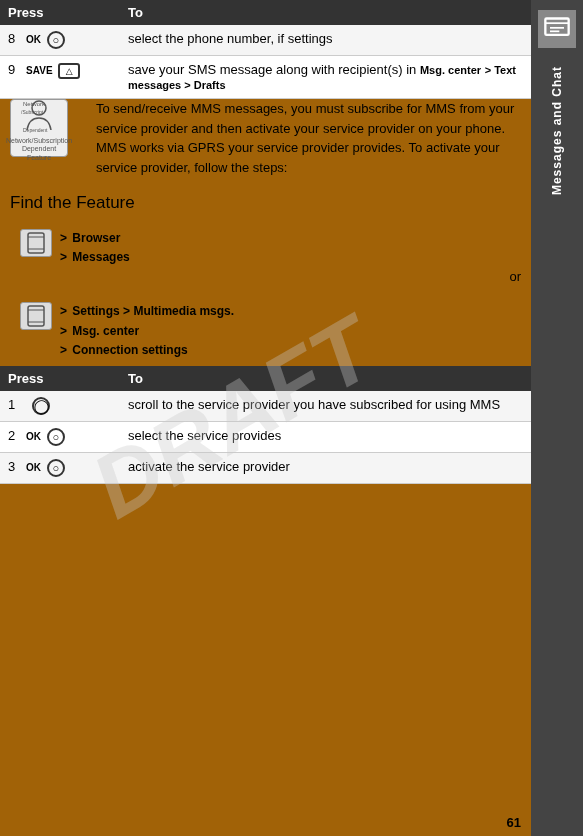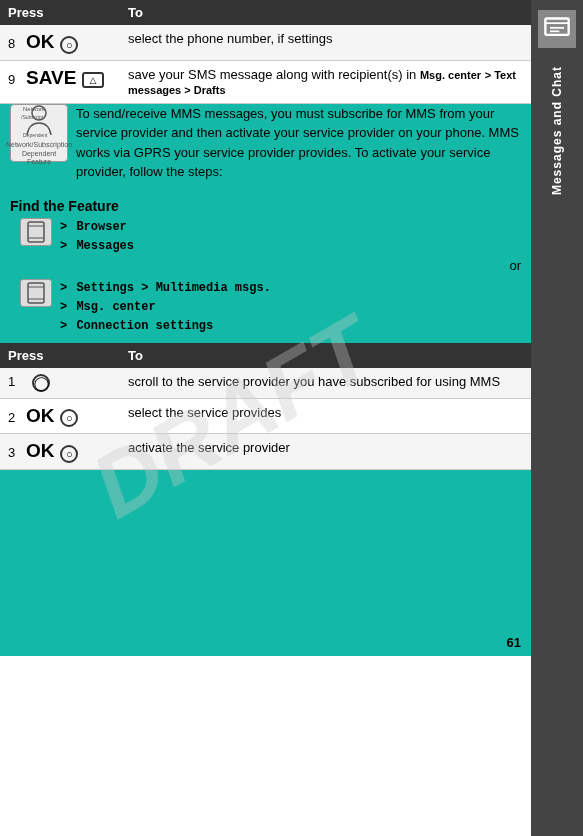--- a/index.html
+++ b/index.html
@@ -50,22 +50,22 @@
       font-weight: bold;
       letter-spacing: 1px;
     }
 
     
     .main {
       position: absolute;
       left: 0;
       top: 0;
       right: 52px;
-      height: 656px;
-      background: #14b8a6;
+      height: 836px;
+      background: #a16207;
       overflow: hidden;
     }
 
     
     table {
       width: 100%;
       border-collapse: collapse;
     }
     .press-table th {
       background: #333;
@@ -90,21 +90,21 @@
 
     .col-press { width: 120px; }
     .col-to { width: auto; }
 
     .row-num {
       font-size: 13px;
       font-weight: normal;
     }
     .key-label {
       font-weight: bold;
-      font-size: 19px;
+      font-size: 10px;
     }
     .key-icon {
       display: inline-block;
       width: 18px;
       height: 18px;
       border-radius: 50%;
       border: 2px solid #333;
       text-align: center;
       line-height: 14px;
       font-size: 11px;
@@ -162,32 +162,31 @@
       text-align: center;
       line-height: 1.2;
       padding: 4px;
     }
 
     
     .find-feature-section {
       padding: 6px 10px 6px 10px;
     }
     .find-feature-label {
-      font-weight: bold;
-      font-size: 14px;
+      font-weight: normal;
+      font-size: 17px;
       color: #000;
       display: inline;
     }
 
     .feature-paths {
       display: flex;
       align-items: flex-start;
-      margin-top: 4px;
+      margin-top: 16px;
       padding-left: 10px;
-      font-family: Liberation Mono, monospace;
     }
     .phone-icon-box {
       width: 32px;
       height: 28px;
       background: #ddd;
       border: 1px solid #999;
       border-radius: 3px;
       display: flex;
       align-items: center;
       justify-content: center;
@@ -299,21 +298,21 @@
           <circle cx="20" cy="14" r="7" fill="none" stroke="#555" stroke-width="1.5"></circle>
           <path d="M8 36 Q10 24 20 24 Q30 24 32 36" fill="none" stroke="#555" stroke-width="1.5"></path>
           <text x="4" y="12" font-size="6" fill="#555">Network</text>
           <text x="2" y="20" font-size="5" fill="#555">/Subscript</text>
           <text x="4" y="38" font-size="5" fill="#555">Dependent</text>
           <text x="6" y="44" font-size="5" fill="#555">Feature</text>
         </svg>
         <div style="font-size:7px;color:#555;">Network/Subscription<br>Dependent<br>Feature</div>
       </div>
     </div>
-    <div class="body-para" style="padding:0;">To send/receive MMS messages, you must subscribe for MMS from your service provider and then activate your service provider on your phone. MMS works via GPRS your service provider provides. To activate your service provider, follow the steps:</div>
+    <div class="body-para" style="padding:0;margin-left:20px;">To send/receive MMS messages, you must subscribe for MMS from your service provider and then activate your service provider on your phone. MMS works via GPRS your service provider provides. To activate your service provider, follow the steps:</div>
   </div>
 
   <div class="find-feature-section">
     <span class="find-feature-label">Find the Feature</span>
 
     
     <div class="feature-paths">
       <div class="phone-icon-box">
         <svg width="22" height="22" viewBox="0 0 22 22">
           <rect x="3" y="1" width="16" height="20" rx="2" fill="none" stroke="#555" stroke-width="1.5"></rect>

